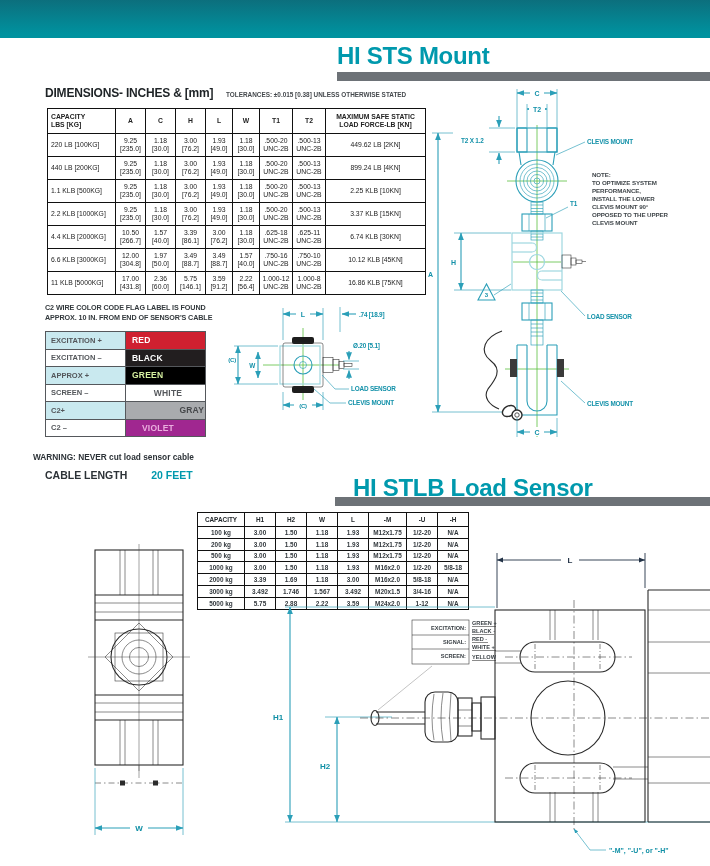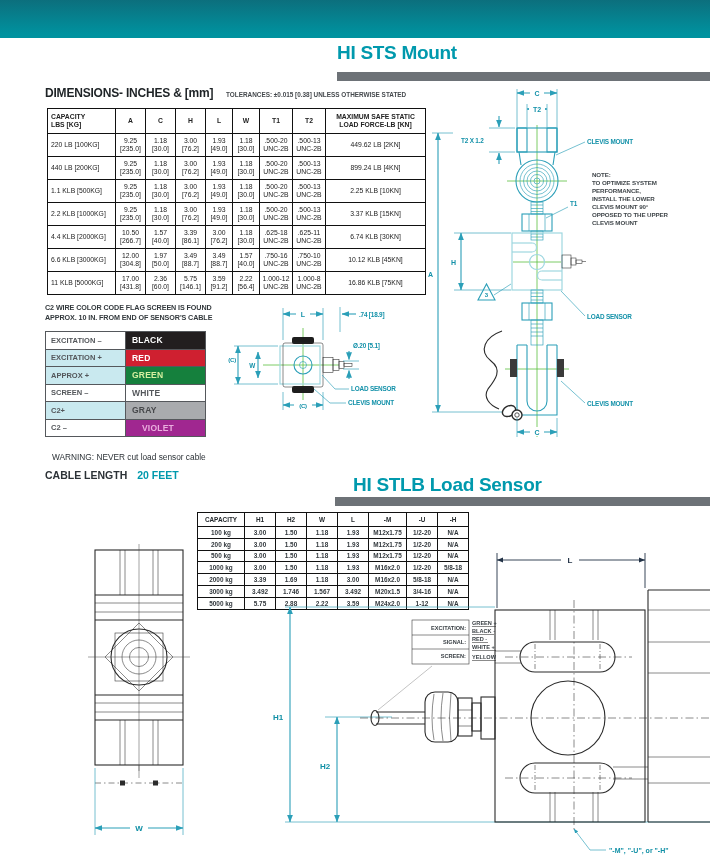--- a/index.html
+++ b/index.html
@@ -1,43 +1,43 @@
 <!DOCTYPE html>
 <html><head>
 <meta charset="utf-8">
 <style>
   html,body{margin:0;padding:0}
   body{width:710px;height:866px;position:relative;background:#fff;
        font-family:"Liberation Sans",sans-serif;overflow:hidden}
   .abs{position:absolute}
   #band{left:0;top:0;width:710px;height:38px;background:linear-gradient(180deg,#0c6f7d 0%,#00929f 90%)}
-  .title{font-size:19px;font-weight:bold;color:#0099ad;letter-spacing:-0.3px;white-space:nowrap}
+  .title{font-size:24px;font-weight:bold;color:#0099ad;letter-spacing:-0.3px;white-space:nowrap}
   #sts-title{left:337px;top:42px}
   #stlb-title{left:353px;top:474px}
   .graybar{background:#6d7277;height:9px}
   #bar1{left:337px;top:72px;width:373px}
   #bar2{left:335px;top:497px;width:375px}
   #dims-label{left:45px;top:86px;font-size:12px;font-weight:bold;color:#1e2326;letter-spacing:-0.2px}
   #tol-label{left:226px;top:91px;font-size:6.4px;font-weight:bold;color:#45494d}
   table{border-collapse:collapse;table-layout:fixed;background:#fff}
   #sts-table{left:47px;top:108px;width:378px}
   #sts-table th,#sts-table td{border:1px solid #111;font-size:6.8px;line-height:1.25;
       text-align:center;padding:1px 2px;color:#222;font-weight:bold}
   #sts-table td{font-weight:normal;height:20px}
   #sts-table th{height:22px}
   #sts-table td.cap,#sts-table th:first-child{text-align:left;padding-left:3px}
   #c2-note{left:45px;top:303px;font-size:7.2px;font-weight:bold;color:#33393d;line-height:1.45;letter-spacing:-0.1px}
   #wire-table{left:45px;top:331px;width:145px}
   #wire-table td{border:1px solid #55585c;font-weight:bold;height:14.5px}
   #wire-table td.wlabel{font-size:7.5px;color:#53565a;padding-left:5px;width:73px}
   #wire-table td.wlabel.zeb{background:#c9e9ef}
   #wire-table td.wcolor{font-size:8.5px;padding-left:6px;width:72px;letter-spacing:0.2px}
-  #warning{left:52px;top:452px;font-size:8.3px;font-weight:normal;color:#2c3237}
+  #warning{left:33px;top:452px;font-size:8.3px;font-weight:bold;color:#2c3237}
   #cable{left:45px;top:469px;font-size:10.5px;font-weight:bold;color:#2c3237}
-  #cable .val{color:#0099ad;margin-left:10px}
+  #cable .val{color:#0099ad;margin-left:24px}
   #stlb-table{left:197px;top:512px;width:271px}
   #stlb-table th,#stlb-table td{border:1px solid #111;font-size:6.4px;text-align:center;padding:0.5px 1px;color:#23282c}
   #stlb-table th{height:12px;font-weight:bold}
   #stlb-table td{height:9.8px;font-weight:bold;color:#32383d}
   
   svg{position:absolute;overflow:visible}
   .tl{stroke:#2b9fb8;fill:none;stroke-width:1.1}
   .tlt{stroke:#2b9fb8;fill:none;stroke-width:0.65}
   .lt{stroke:#9ed7e0;fill:none;stroke-width:1.2}
   .gn{stroke:#5cbf3f;fill:none;stroke-width:0.8}
@@ -356,45 +356,45 @@
   <rect x="69" y="100" width="18" height="9.5" fill="#fff"></rect>
   <text class="tlab" x="78" y="107.5" text-anchor="middle" style="font-size:6px">(C)</text>
 
   <polyline class="tlt" points="124,89 110,89 97,75"></polyline>
   <text class="tlab" x="126" y="91">LOAD SENSOR</text>
   <polyline class="tlt" points="121,103 105,103 89,89"></polyline>
   <text class="tlab" x="123" y="105">CLEVIS MOUNT</text>
 </svg>
 
 <div id="c2-note" class="abs">
-  <div>C2 WIRE COLOR CODE FLAG SCREEN IS FOUND</div>
+  <div>C2 WIRE COLOR CODE FLAG LABEL IS FOUND</div>
   <div>APPROX. 10 IN. FROM END OF SENSOR'S CABLE</div>
 </div>
 
 <table id="wire-table" class="abs">
     <tbody>
       <tr>
+        <td class="wlabel zeb">EXCITATION +</td>
+        <td class="wcolor" style="background: rgb(207, 32, 48); color: rgb(255, 255, 255);">RED</td>
+      </tr>
+      <tr>
         <td class="wlabel">EXCITATION –</td>
         <td class="wcolor" style="background: rgb(34, 30, 31); color: rgb(255, 255, 255);">BLACK</td>
       </tr>
       <tr>
-        <td class="wlabel zeb">EXCITATION +</td>
-        <td class="wcolor" style="background: rgb(207, 32, 48); color: rgb(255, 255, 255);">RED</td>
-      </tr>
-      <tr>
         <td class="wlabel zeb">APPROX +</td>
-        <td class="wcolor" style="background: #15803d; color: rgb(215, 240, 160);">GREEN</td>
+        <td class="wcolor" style="background: #000000; color: rgb(215, 240, 160);">GREEN</td>
       </tr>
       <tr>
         <td class="wlabel">SCREEN  –</td>
-        <td class="wcolor" style="background: rgb(255, 255, 255); color: rgb(85, 88, 92);">WHITE</td>
+        <td class="wcolor" style="background: rgb(255, 255, 255); color: rgb(85, 88, 92); text-align: center;">WHITE</td>
       </tr>
       <tr>
         <td class="wlabel zeb">C2+</td>
-        <td class="wcolor" style="background: rgb(169, 171, 174); color: rgb(70, 72, 75);">GRAY</td>
+        <td class="wcolor" style="background: rgb(169, 171, 174); color: rgb(70, 72, 75); text-align: right;">GRAY</td>
       </tr>
       <tr>
         <td class="wlabel">C2 –</td>
         <td class="wcolor" style="background: rgb(160, 39, 144); color: rgb(234, 174, 222); padding-left: 16px;">VIOLET</td>
       </tr>
     </tbody>
   </table>
 
 <div id="warning" class="abs">WARNING: NEVER cut load sensor cable</div>
 <div id="cable" class="abs">

